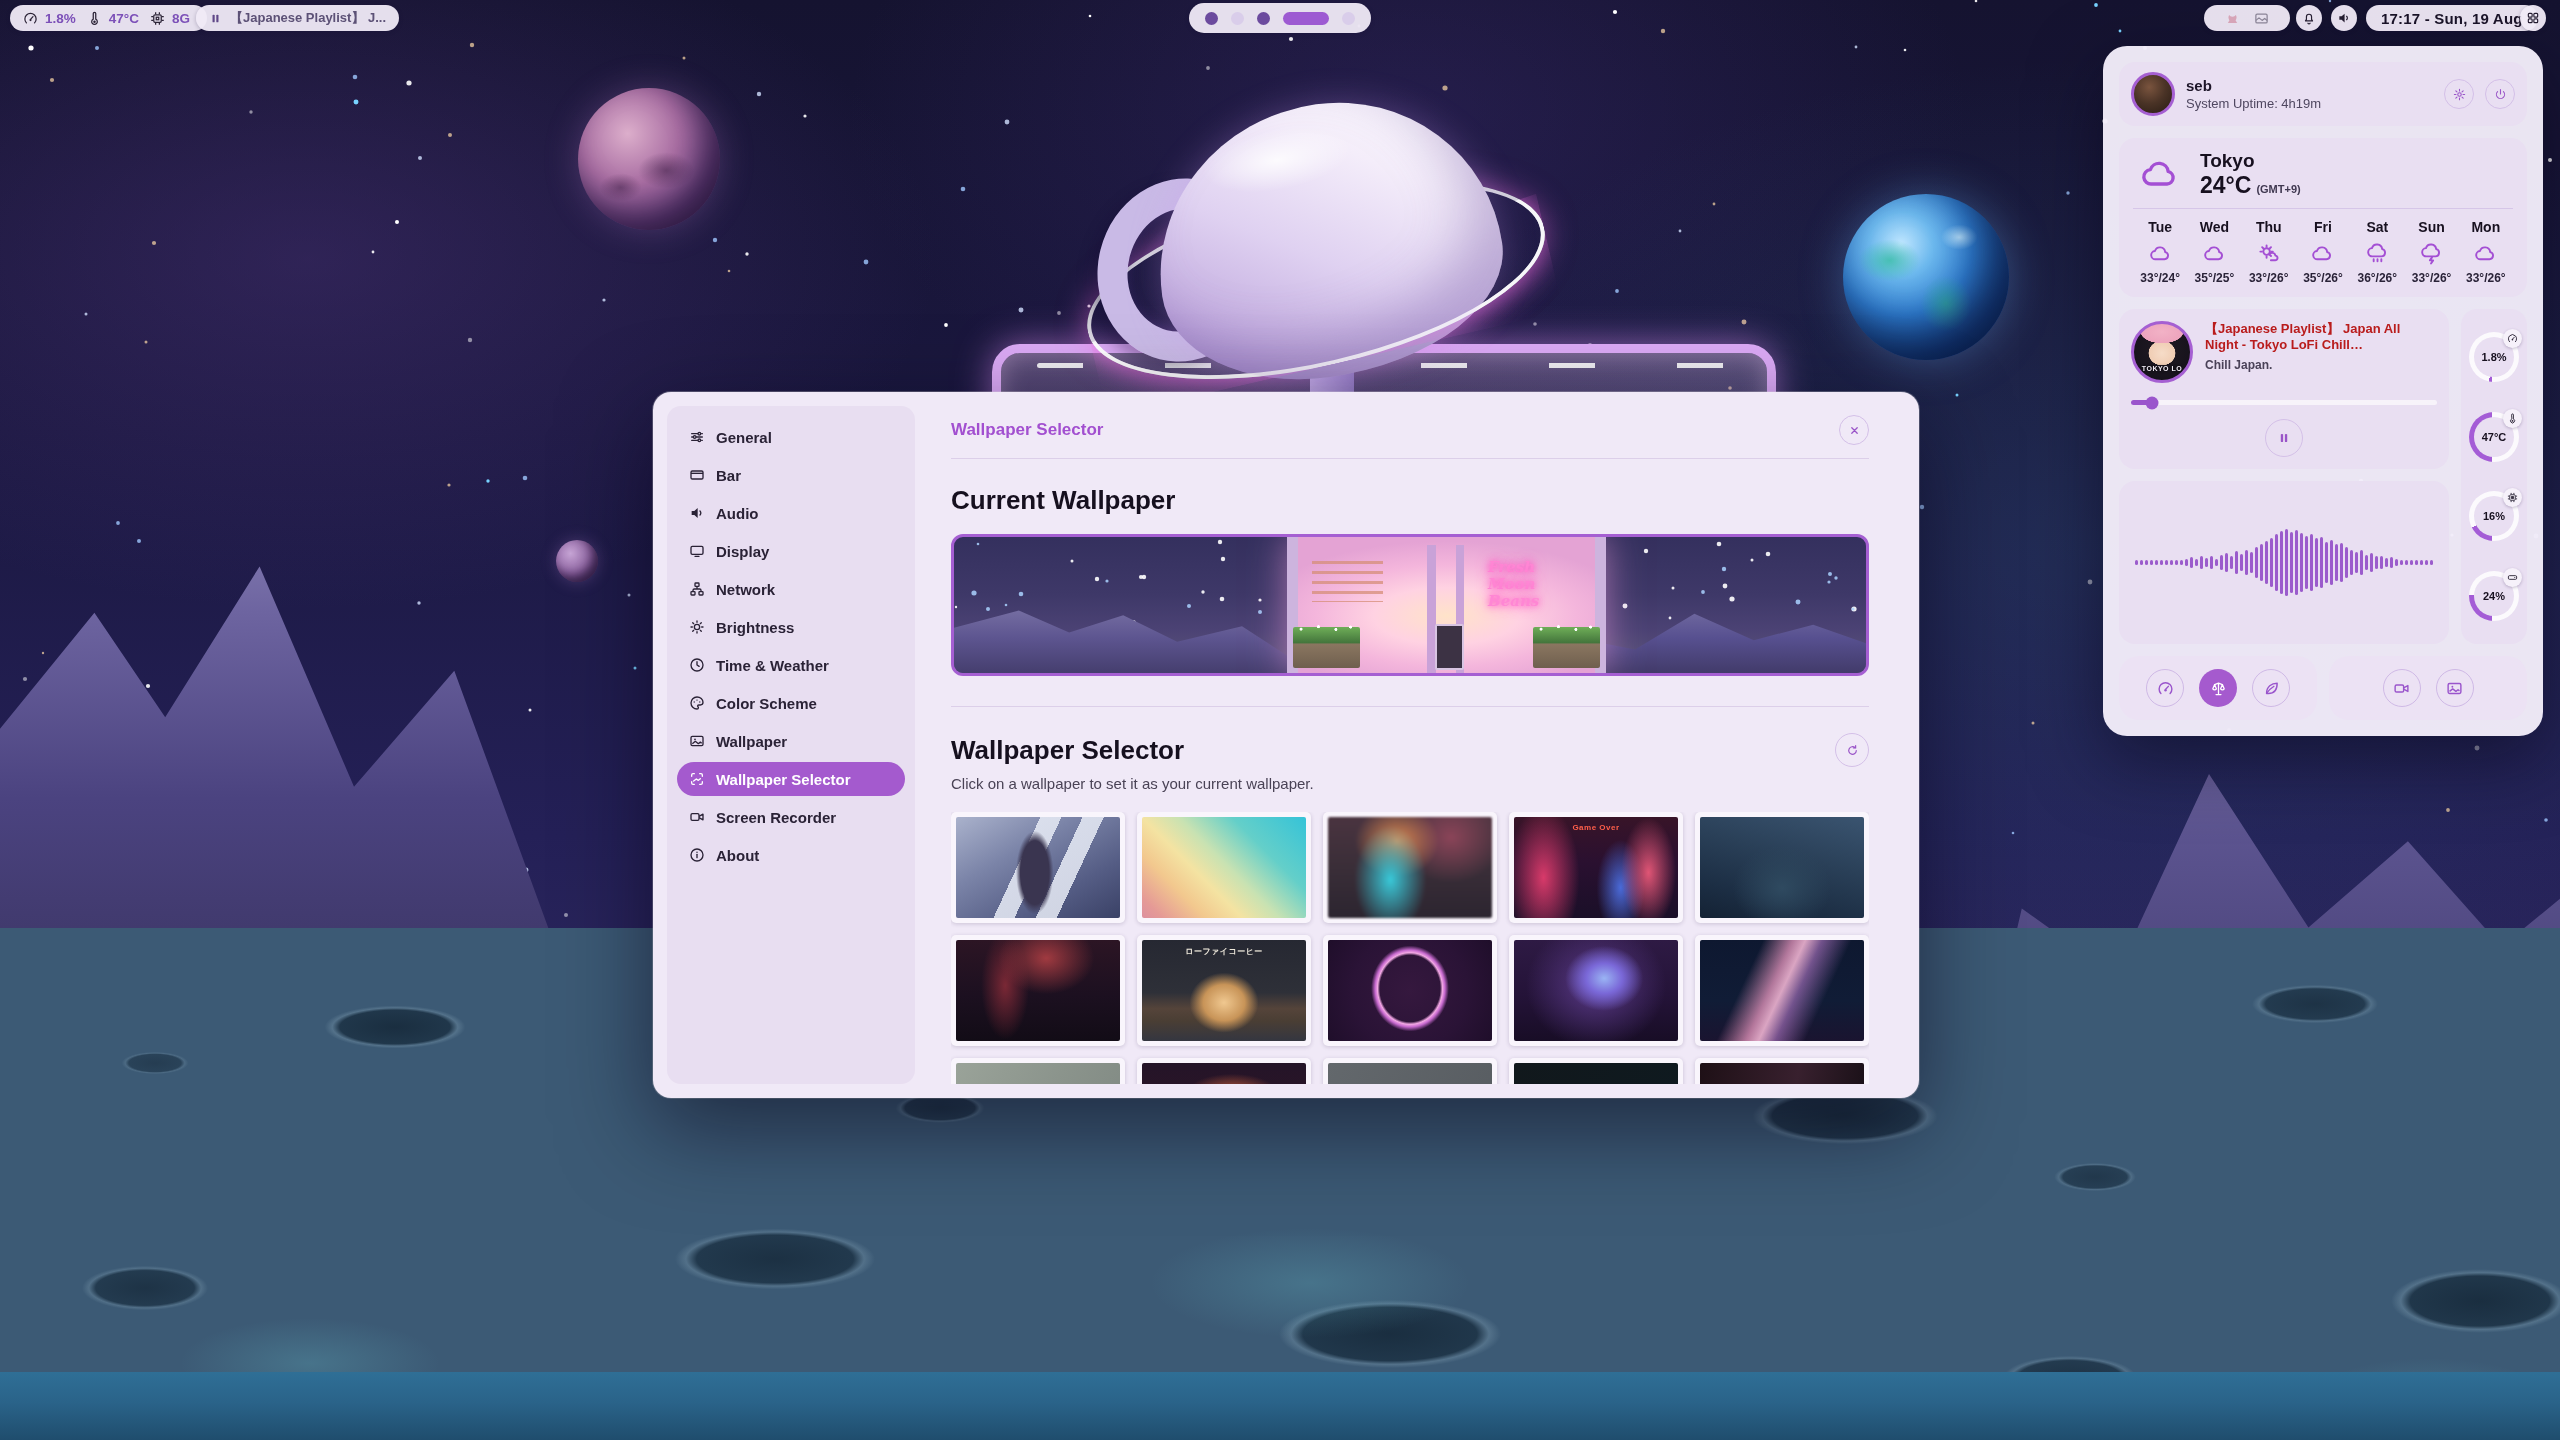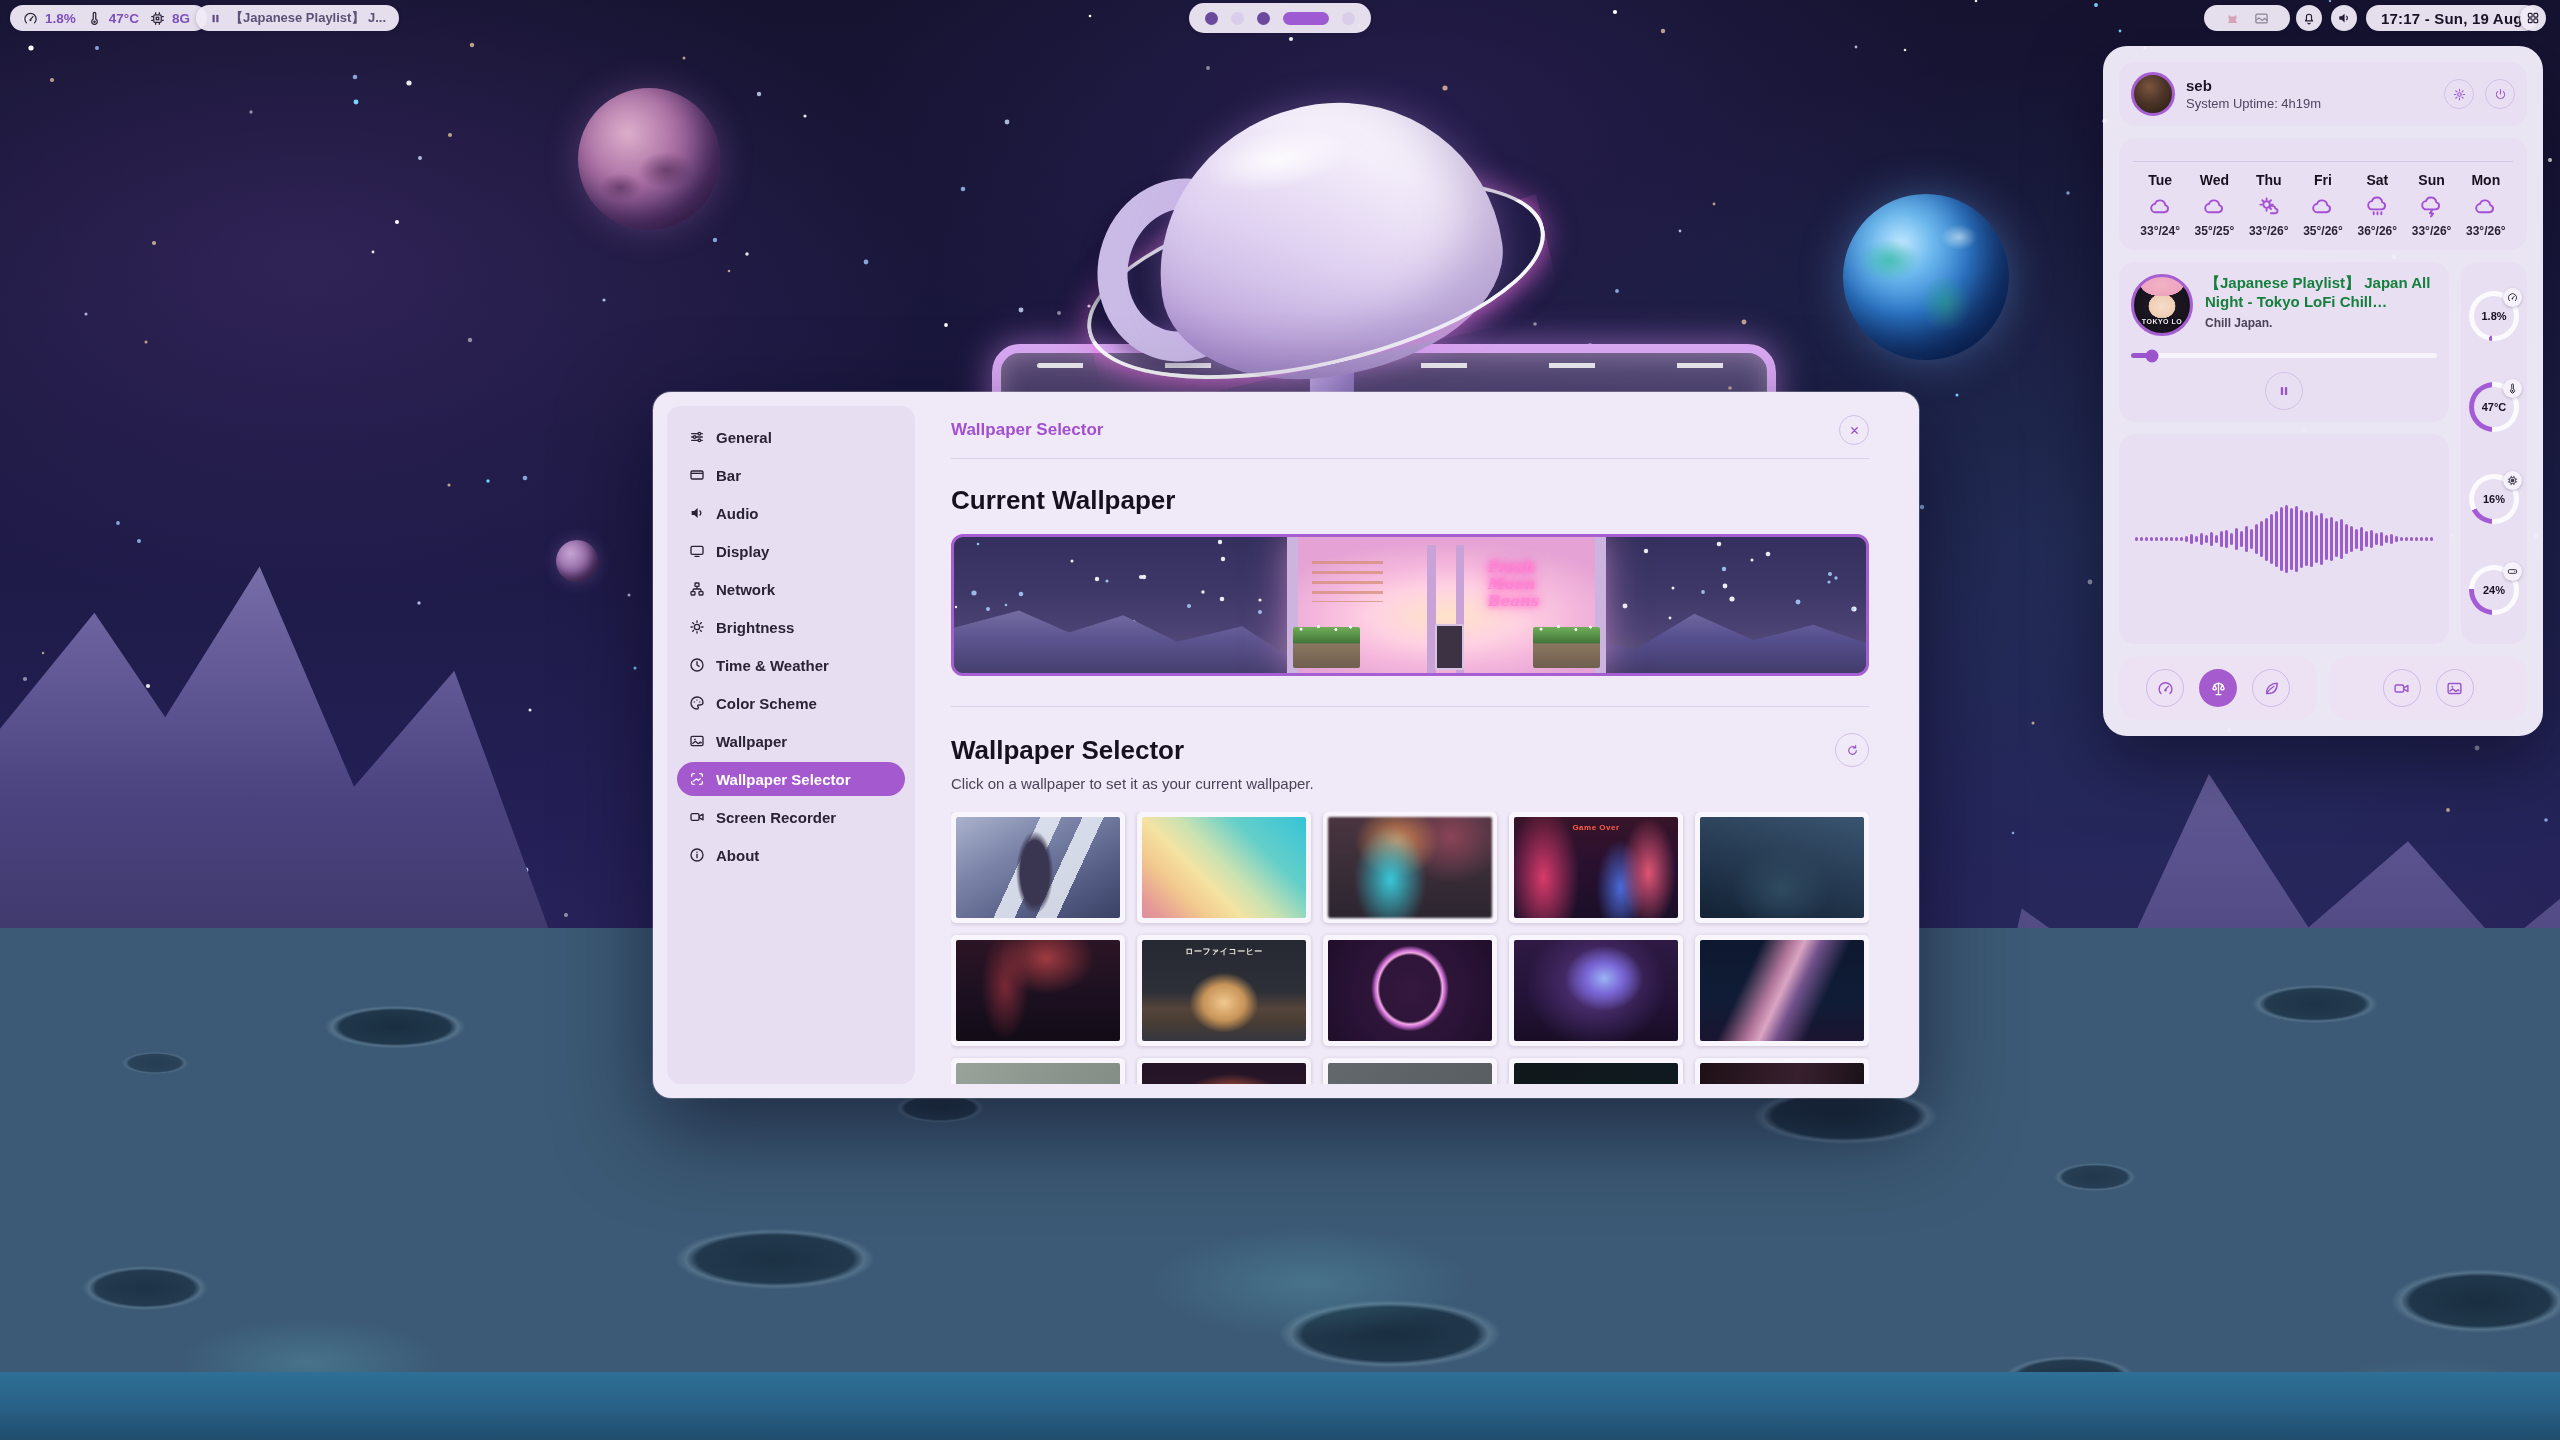--- a/index.html
+++ b/index.html
@@ -182,21 +182,21 @@
   #media-card{padding:12px;box-sizing:border-box;}
   #media-top{display:flex;gap:12px;align-items:flex-start;}
   #art{position:relative;flex:0 0 62px;width:62px;height:62px;border-radius:50%;border:3px solid #a55fd2;
     box-sizing:border-box;overflow:hidden;
     background:
       radial-gradient(30px 16px at 50% 14%, #f2b2c6 0%, #eda4bd 70%, rgba(0,0,0,0) 72%),
       radial-gradient(22px 20px at 50% 52%, #f6dcc8 0%, #f0cdb4 60%, rgba(0,0,0,0) 62%),
       radial-gradient(circle at 50% 46%, #201a24 0%, #17131c 70%, #100d14 100%);}
   #art-text{position:absolute;bottom:8px;left:0;right:0;text-align:center;font-size:7px;font-weight:800;
     color:#f2ecf6;text-shadow:0 0 3px #000;letter-spacing:.5px;}
-  #media-title{font-size:15px;font-weight:800;color:#15803d;line-height:1.25;
+  #media-title{font-size:13px;font-weight:800;color:#b91c1c;line-height:1.25;
     display:-webkit-box;-webkit-line-clamp:2;-webkit-box-orient:vertical;overflow:hidden;}
   #media-sub{font-size:12px;font-weight:600;color:#4a4258;margin-top:4px;}
   #slider{position:relative;margin-top:13px;height:13px;display:flex;align-items:center;}
   #slider-track{position:relative;width:100%;height:5px;border-radius:3px;background:#f7f3fa;}
   #slider-fill{position:absolute;left:0;top:0;bottom:0;border-radius:3px;background:#9a55cc;}
   #slider-thumb{position:absolute;top:50%;width:13px;height:13px;border-radius:50%;background:#9a55cc;
     transform:translate(-50%,-50%);}
   #pause-row{display:flex;justify-content:center;margin-top:10px;}
   #pause-btn{width:38px;height:38px;}
   #pause-btn .ic{width:14px;height:14px;}
@@ -586,20 +586,34 @@
         <span class="ic">
             <svg viewBox="0 0 24 24" fill="none" stroke="currentColor" stroke-width="2" stroke-linecap="round">
               <path d="M12 3v8"></path>
               <path d="M6.6 6.8a7.5 7.5 0 1 0 10.8 0"></path>
             </svg>
           </span>
       </button>
     </div>
 
     <div class="card" id="weather-card">
+      <div id="w-top">
+        <span id="w-cloud">
+            <svg viewBox="0 0 24 24" fill="none" stroke="currentColor" stroke-width="2" stroke-linecap="round" stroke-linejoin="round">
+              <path d="M7 18h9.2a3.8 3.8 0 0 0 .7-7.5A5.5 5.5 0 0 0 6.2 9.4 3.7 3.7 0 0 0 7 18z"></path>
+            </svg>
+          </span>
+        <div>
+          <div id="w-city">Tokyo</div>
+          <div style="display:flex;align-items:baseline;margin-top:2px;">
+            <span id="w-temp">24°C</span>
+            <span id="w-tz">(GMT+9)</span>
+          </div>
+        </div>
+      </div>
       <div id="w-div"></div>
       <div id="forecast">
           <div>
             <div class="fc-day">Tue</div>
             <span class="fc-ico"><svg viewBox="0 0 24 24" fill="none" stroke="currentColor" stroke-width="2" stroke-linecap="round" stroke-linejoin="round">
                 <path d="M7 18h9.2a3.8 3.8 0 0 0 .7-7.5A5.5 5.5 0 0 0 6.2 9.4 3.7 3.7 0 0 0 7 18z"></path>
               </svg></span>
             <div class="fc-temps">33°/24°</div>
           </div>
           <div>

